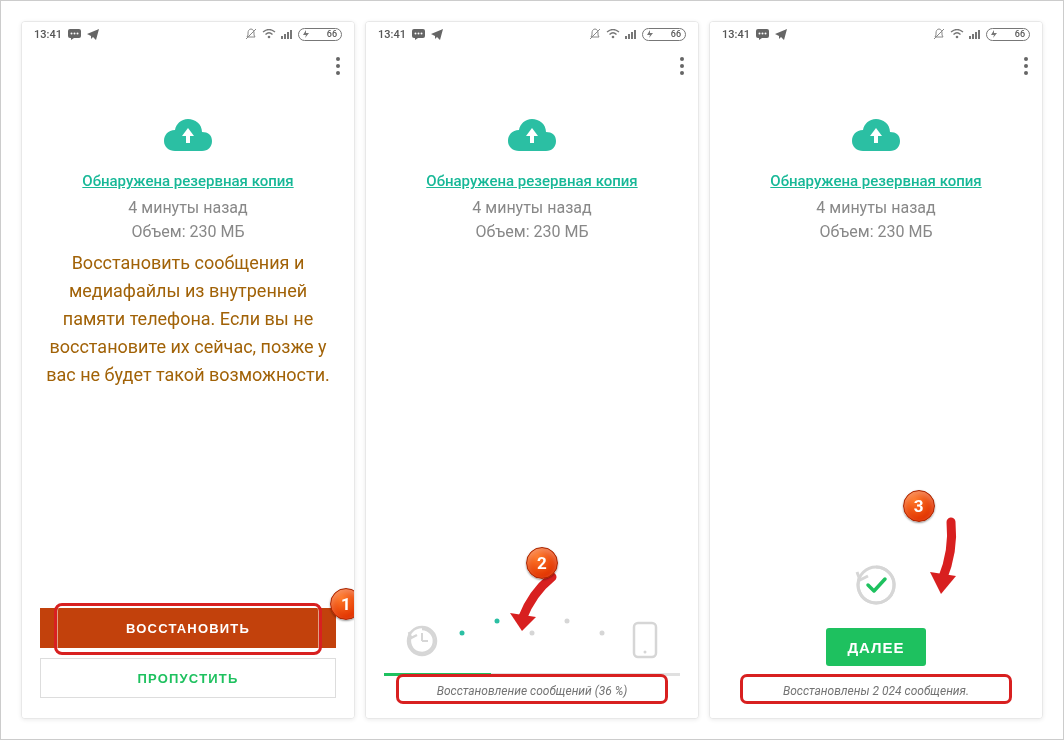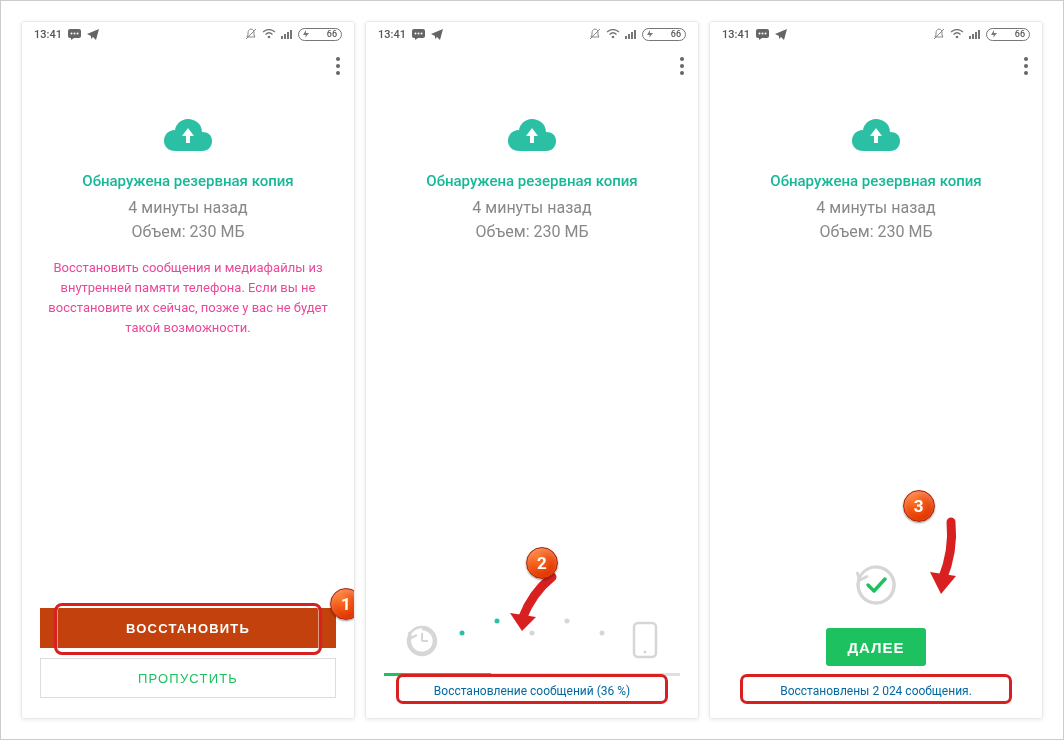--- a/index.html
+++ b/index.html
@@ -80,34 +80,35 @@
     justify-content: center;
     margin-top: 30px;
     margin-bottom: 14px;
   }
   .title {
     color: #17b897;
     font-size: 15px;
     font-weight: 500;
     text-align: center;
     padding: 0 20px;
+    text-decoration: underline;
   }
   .meta {
     color: #888;
     font-size: 16px;
     text-align: center;
     margin-top: 6px;
     line-height: 1.5;
   }
   .desc {
-    color: #ec4899;
-    font-size: 13px;
+    color: #a16207;
+    font-size: 18px;
     text-align: center;
     padding: 0 22px;
-    margin-top: 14px;
+    margin-top: 5px;
     line-height: 1.55;
   }
   .bottom {
     margin-top: auto;
     padding: 0 18px 20px;
     position: relative;
   }
   .btn-primary {
     width: 100%;
     height: 40px;
@@ -120,21 +121,21 @@
     cursor: pointer;
     text-transform: uppercase;
   }
   .btn-secondary {
     width: 100%;
     height: 40px;
     background: #fff;
     color: #1ec15f;
     border: 1px solid #ddd;
     font-size: 13px;
-    font-weight: 400;
+    font-weight: 700;
     letter-spacing: 1.2px;
     cursor: pointer;
     margin-top: 10px;
     text-transform: uppercase;
   }
   .btn-next {
     display: block;
     margin: 0 auto 18px;
     width: 100px;
     height: 38px;
@@ -200,23 +201,24 @@
     position: relative;
     overflow: hidden;
   }
   .progress-fill {
     height: 100%;
     width: 36%;
     background: #1ec15f;
   }
   .status-text {
     text-align: center;
-    color: #0369a1;
+    color: #737373;
     font-size: 12px;
     padding-bottom: 20px;
+    font-style: italic;
   }
   .done-icon-wrap {
     display: flex;
     justify-content: center;
     margin-bottom: 16px;
     height: 50px;
     align-items: center;
   }
   .arrow {
     position: absolute;

